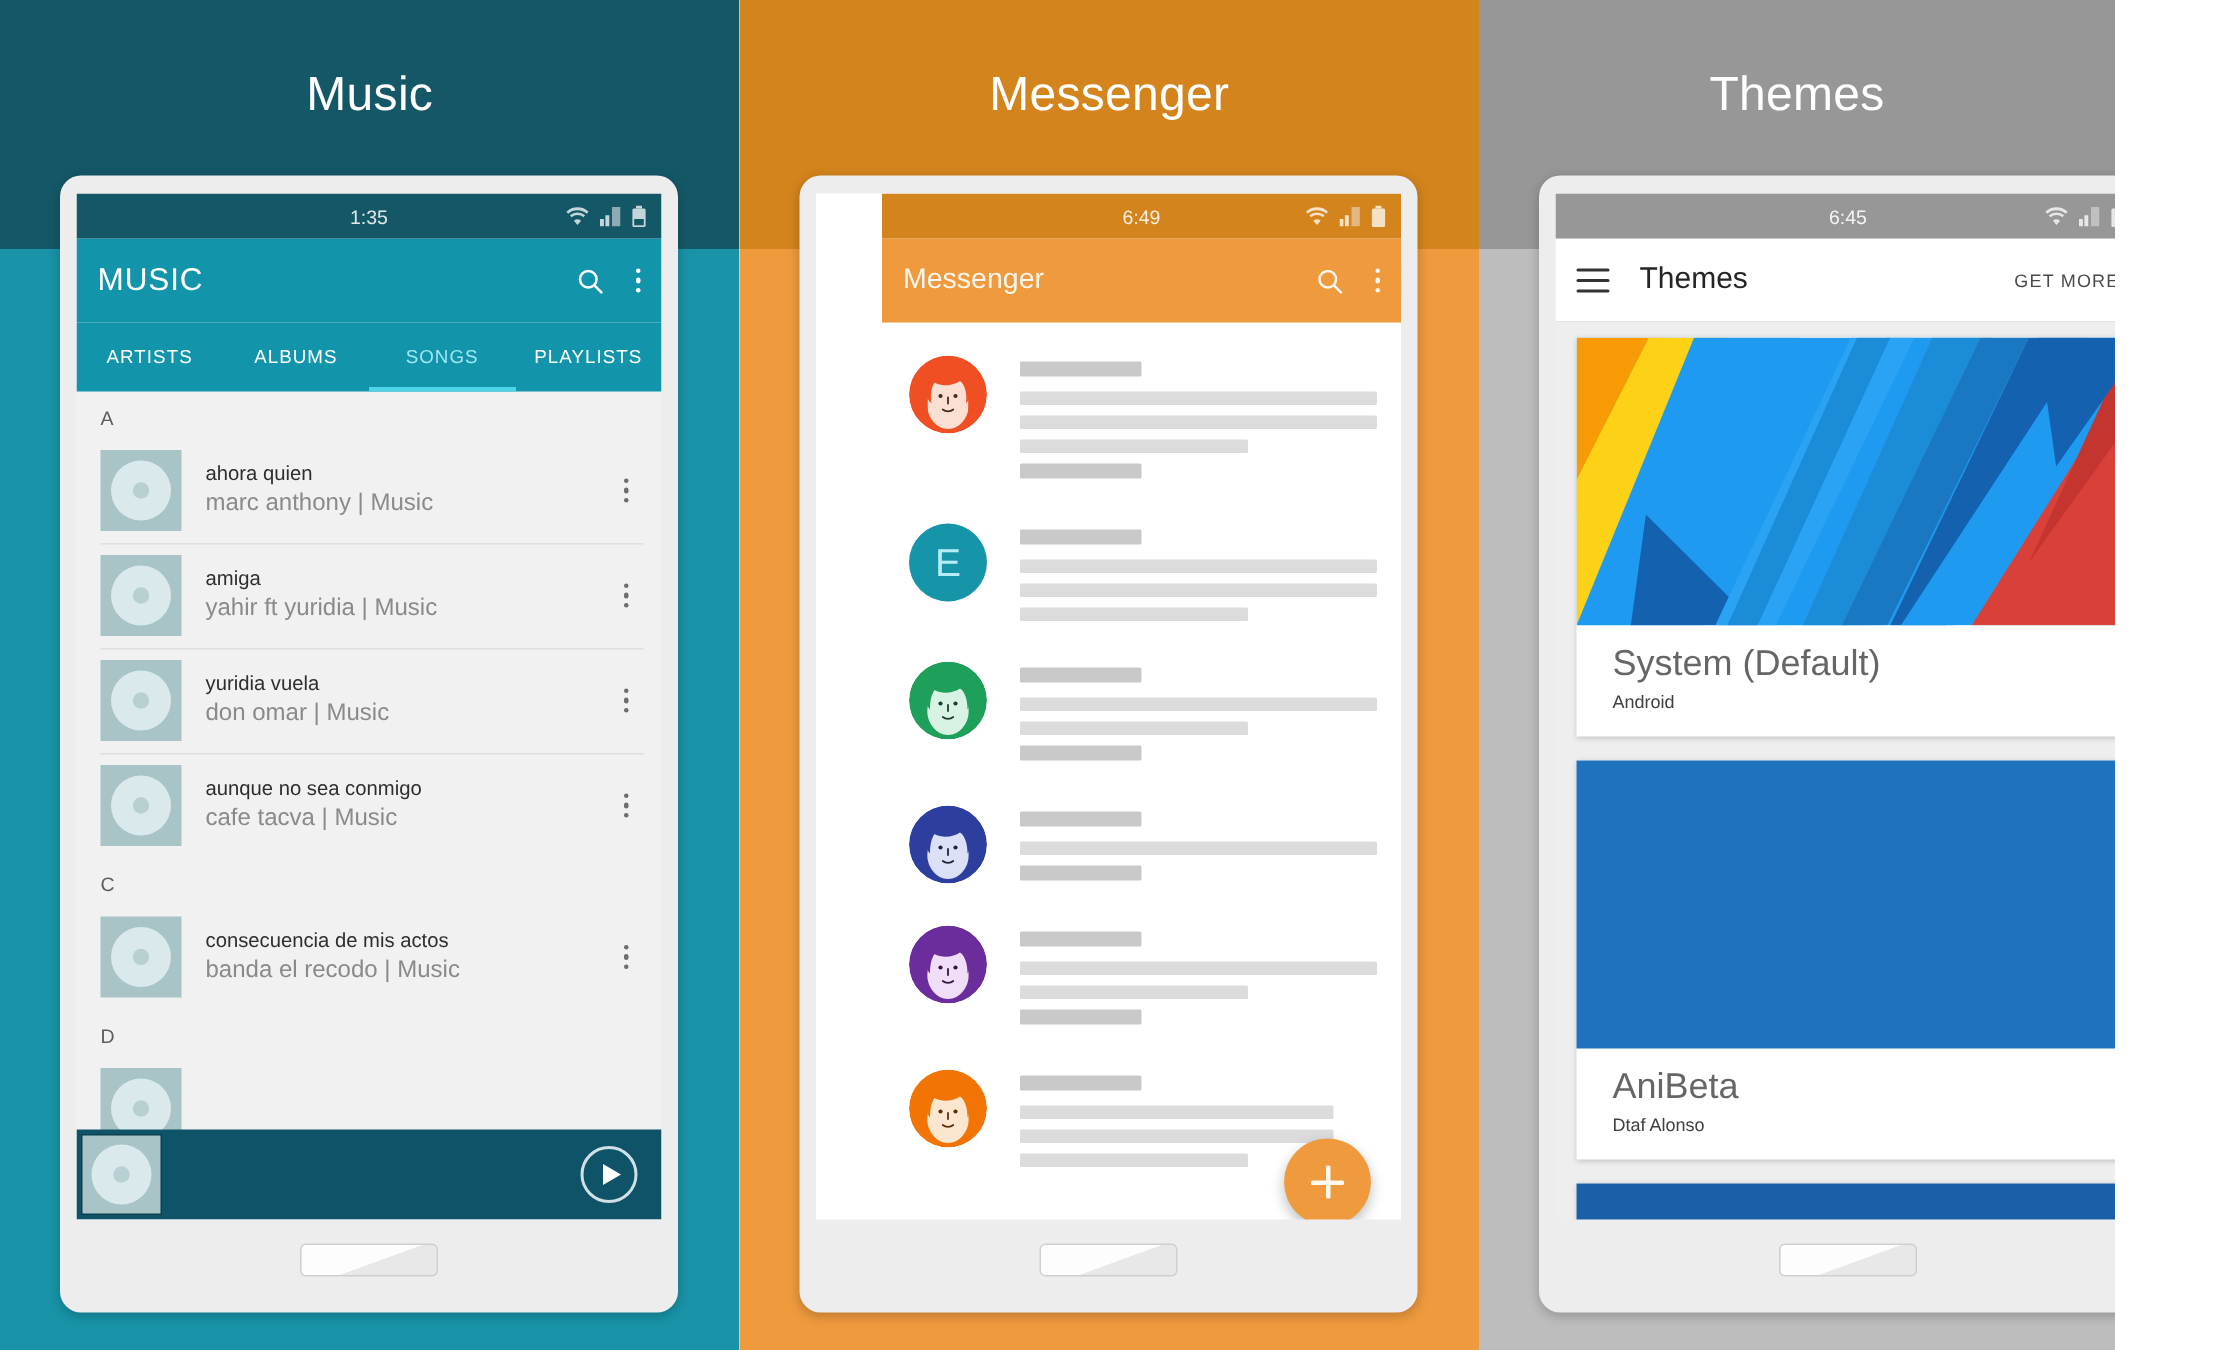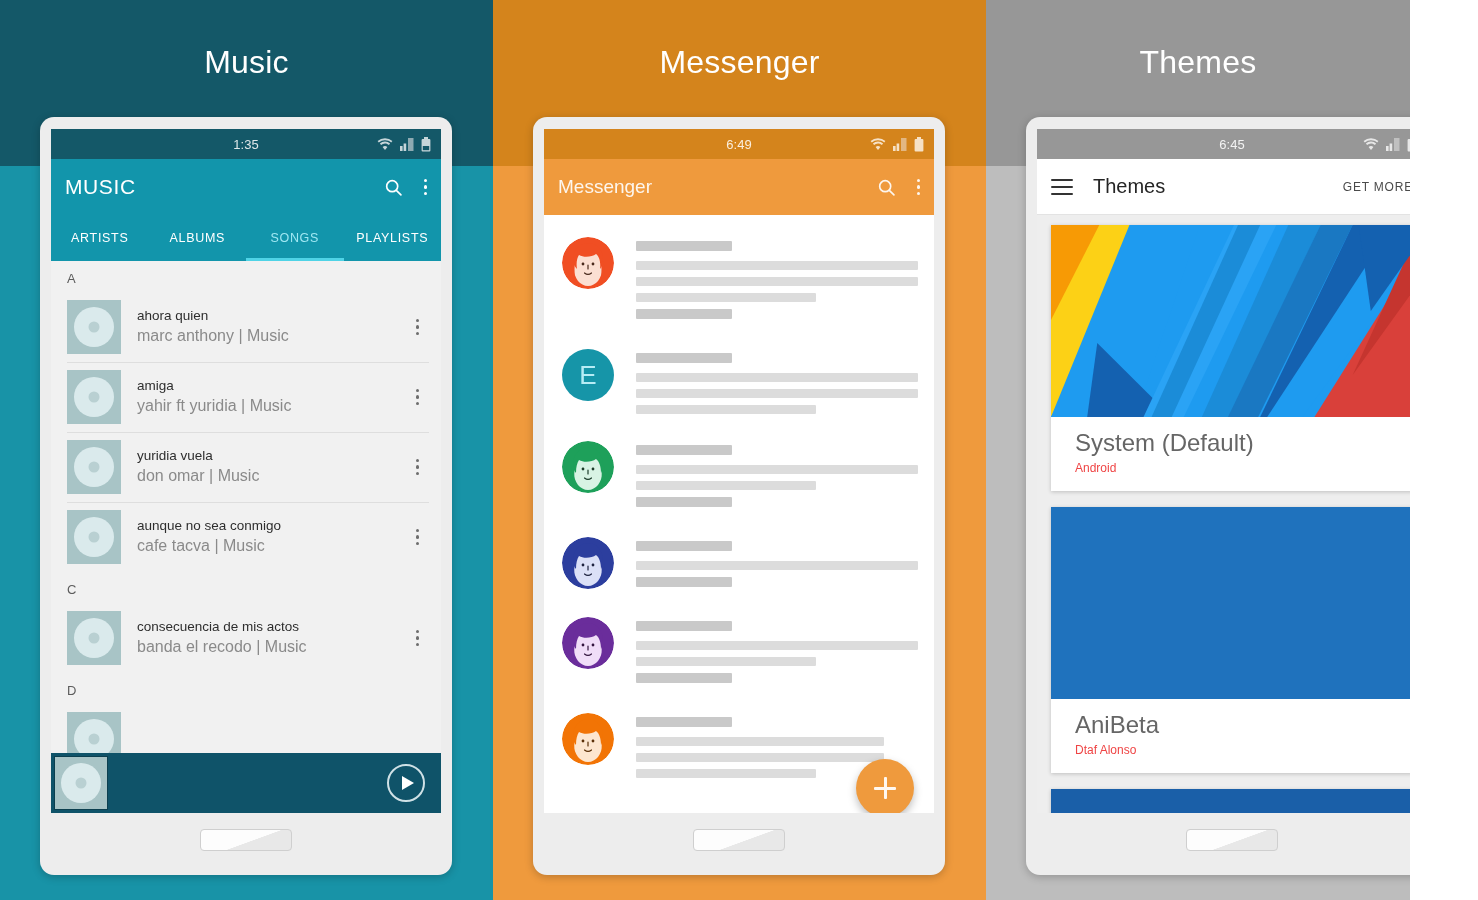--- a/index.html
+++ b/index.html
@@ -90,21 +90,21 @@
     position: absolute; left: 0; bottom: 0; width: 100%; height: 60px;
     background: #0f5369; display: flex; align-items: center;
   }
   .nowplaying .np-art { width: 54px; height: 54px; margin-left: 3px; border: 1px solid #0c3f4f; }
   .np-play { margin-left: auto; margin-right: 16px; width: 38px; height: 38px; border-radius: 50%;
     border: 2px solid #cfe1e6; display:flex; align-items:center; justify-content:center; cursor: pointer; }
   .np-play .tri { width:0; height:0; border-left: 12px solid #ffffff;
     border-top: 7.5px solid transparent; border-bottom: 7.5px solid transparent; margin-left: 3px; }
 
   
-  .msg-screen { background: #ffffff; }
+  .msg-screen { background: #ffffff; padding-left: 44px; }
   .msg-appbar { background: #ef9a3d; color: #fdf6ee; }
   .msg-list { padding: 12px 0 0 0; position: relative; height: 628px; overflow: hidden; }
   .msg-row { display: flex; padding: 10px 16px 10px 18px; align-items: flex-start; }
   .avatar { width: 52px; height: 52px; border-radius: 50%; flex: none; position: relative; overflow: hidden; }
   .avatar svg { display: block; width: 52px; height: 52px; }
   .avatar .letter { position:absolute; inset:0; display:flex; align-items:center; justify-content:center;
      font-size: 26px; color: #b6ecf5; font-weight: 300; }
   .msg-lines { flex: 1; padding-left: 22px; padding-top: 4px; }
   .ln { height: 9px; background: #dcdcdc; border-radius: 1px; margin-bottom: 7px; }
   .ln.name { background: #c9c9c9; height: 10px; margin-bottom: 10px; }
@@ -126,21 +126,21 @@
   .themes-appbar .title { font-size: 20px; padding-left: 20px; }
   .hamburger { width: 22px; display:flex; flex-direction: column; gap: 5px; cursor:pointer; }
   .hamburger i { display:block; height: 2px; background: #333; border-radius: 1px; }
   .getmore { font-size: 12px; letter-spacing: .8px; color: #4a4a4a; cursor: pointer; }
   .themes-body { padding: 10px 14px 0 14px; height: 628px; overflow: hidden; }
   .theme-card { background: #ffffff; box-shadow: 0 1px 4px rgba(0,0,0,0.2); margin-bottom: 16px; }
   .theme-img { height: 192px; position: relative; overflow: hidden; }
   .theme-img svg { display:block; width:100%; height:100%; }
   .theme-info { padding: 12px 24px 16px 24px; }
   .theme-name { font-size: 24px; color: #666666; font-weight: 400; line-height: 1.2; }
-  .theme-author { font-size: 12px; color: #ef4444; margin-top: 3px; }
+  .theme-author { font-size: 12px; color: #404040; margin-top: 3px; }
   .theme-card.partial .theme-img { height: 50px; }
 </style>
 </head>
 <body>
 
 <div class="stage">
 
   <div class="panel">
     <div class="bg-top" style="background:#145868"></div>
     <div class="bg-bottom" style="background:#1893a7"></div>

